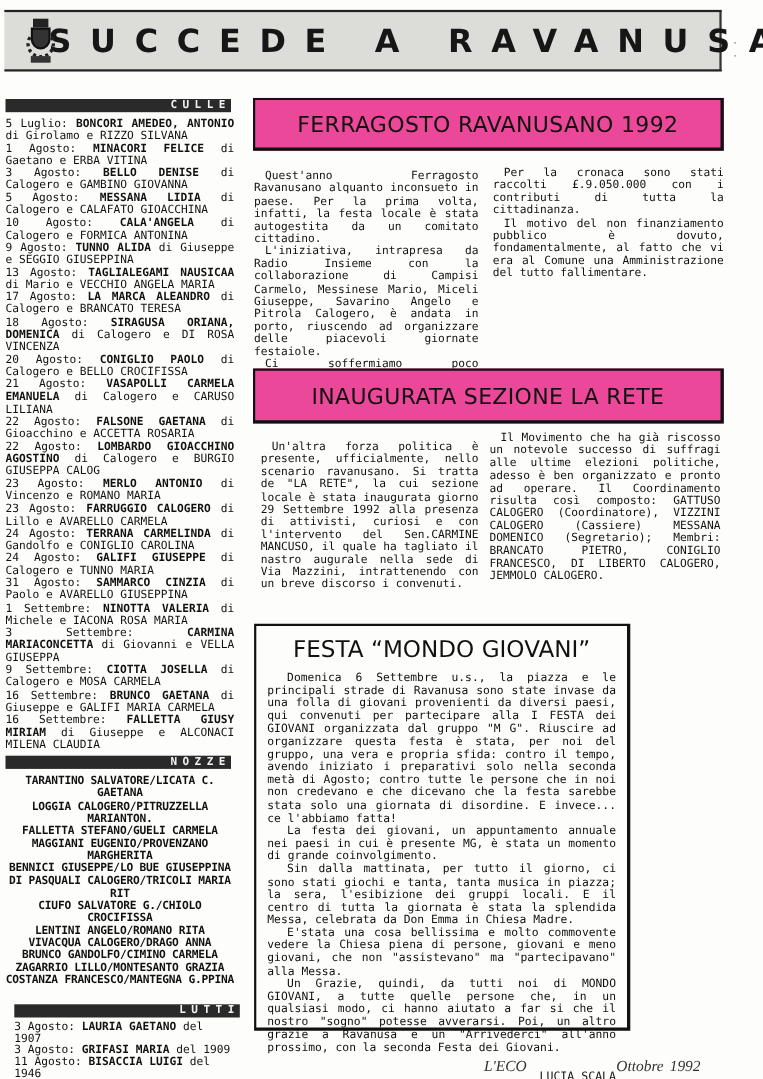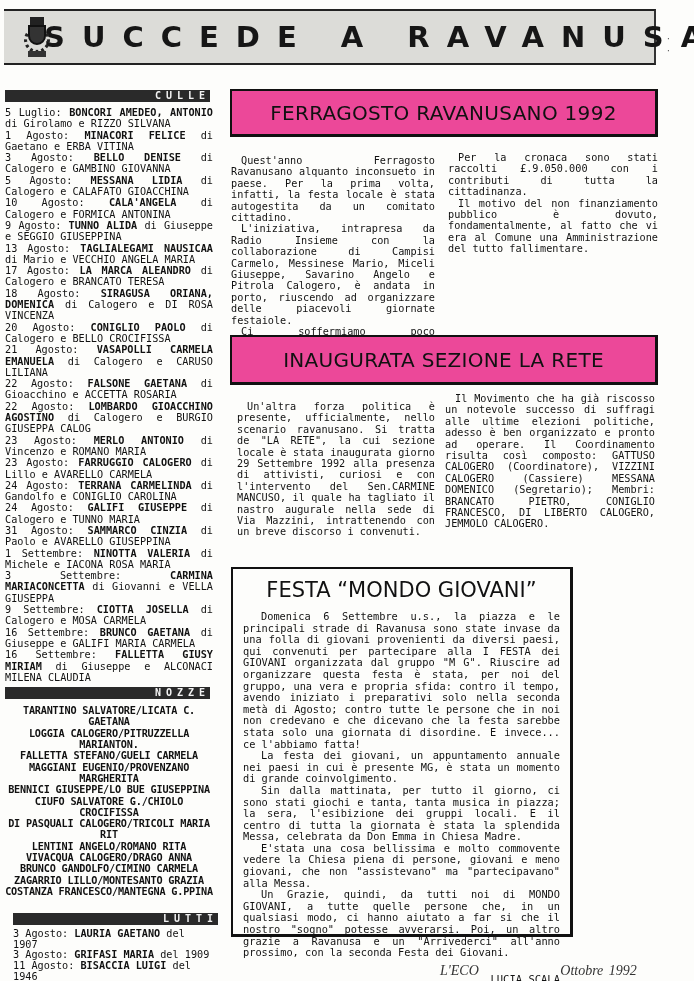--- a/index.html
+++ b/index.html
@@ -112,22 +112,22 @@
       <div class="entry"><span>16 Settembre:</span> <b>FALLETTA GIUSY MIRIAM</b> <span>di Giuseppe e ALCONACI MILENA CLAUDIA</span></div>
     </div>
 
   <div class="sec-head" style="margin-top:4px">NOZZE</div>
   <div class="nozze" id="nozze-list">
       <div>TARANTINO SALVATORE/LICATA C. GAETANA</div>
       <div>LOGGIA CALOGERO/PITRUZZELLA MARIANTON.</div>
       <div>FALLETTA STEFANO/GUELI CARMELA</div>
       <div>MAGGIANI EUGENIO/PROVENZANO MARGHERITA</div>
       <div>BENNICI GIUSEPPE/LO BUE GIUSEPPINA</div>
+      <div>DI PASQUALI CALOGERO/TRICOLI MARIA RIT</div>
       <div>CIUFO SALVATORE G./CHIOLO CROCIFISSA</div>
-      <div>DI PASQUALI CALOGERO/TRICOLI MARIA RIT</div>
       <div>LENTINI ANGELO/ROMANO RITA</div>
       <div>VIVACQUA CALOGERO/DRAGO ANNA</div>
       <div>BRUNCO GANDOLFO/CIMINO CARMELA</div>
       <div>ZAGARRIO LILLO/MONTESANTO GRAZIA</div>
       <div>COSTANZA FRANCESCO/MANTEGNA G.PPINA</div>
     </div>
 
   <div class="sec-head lutti-head">LUTTI</div>
   <div class="lutti" id="lutti-list">
       <div><span>3 Agosto:</span> <b>LAURIA GAETANO</b> <span>del 1907</span></div>

